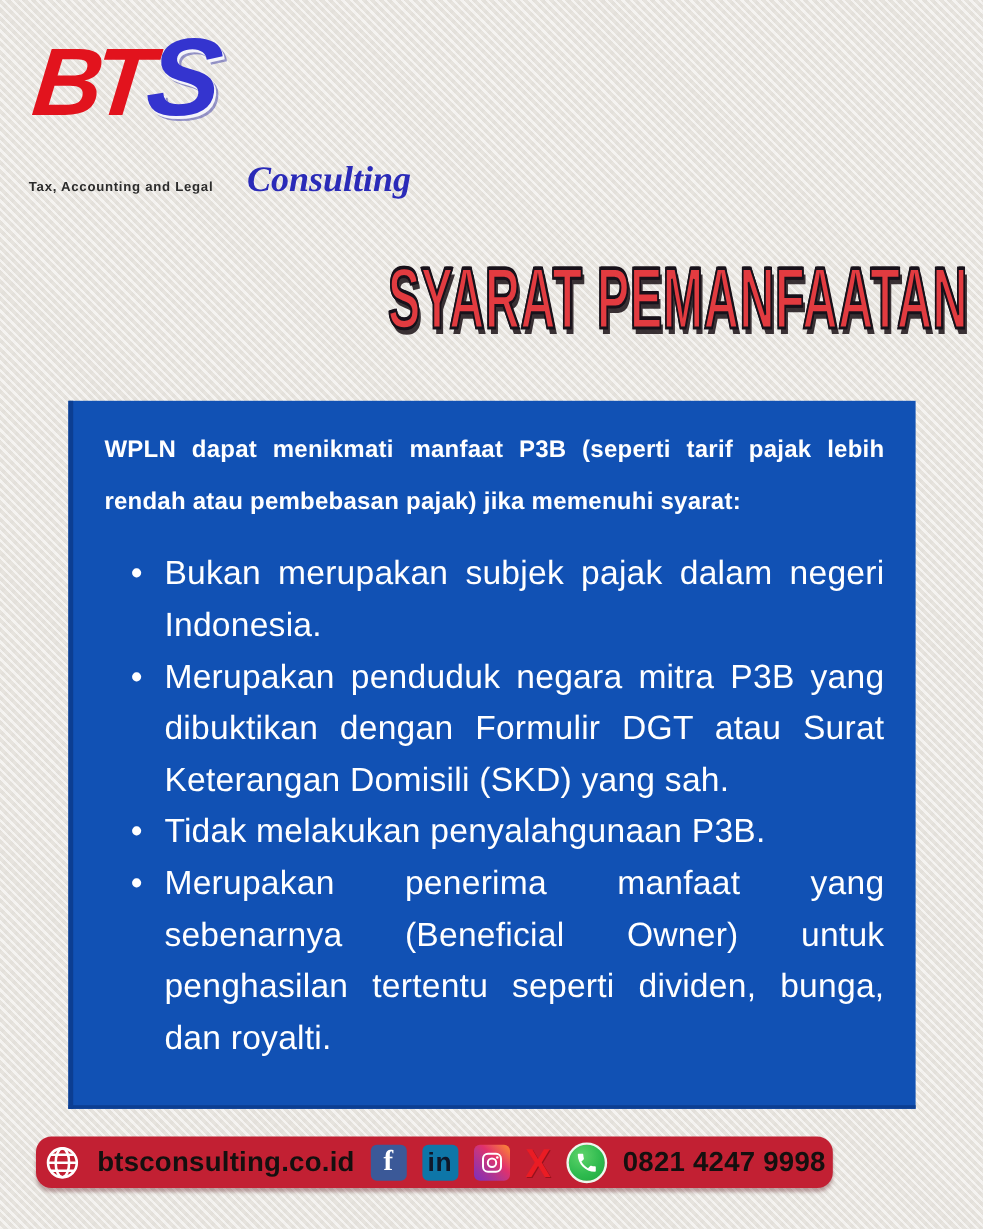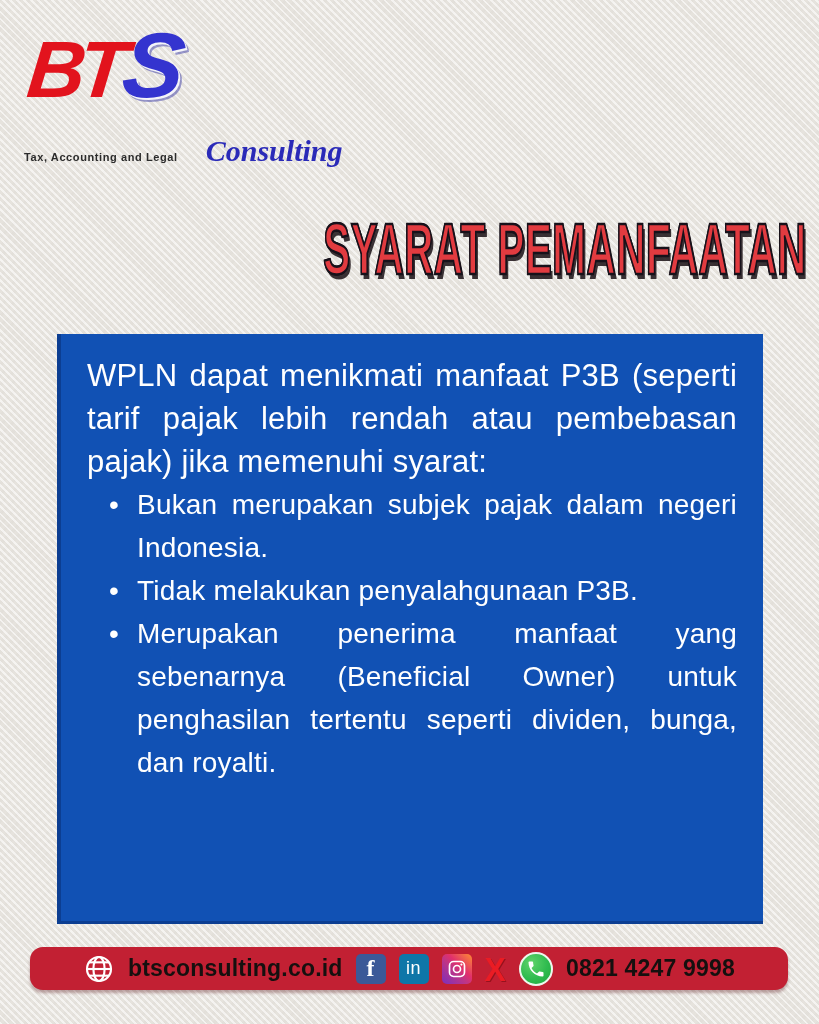--- a/index.html
+++ b/index.html
@@ -54,51 +54,52 @@
   
   .panel{
     position:absolute; left:57px; top:334px; width:706px; height:590px;
     background:#1151b4;
     border-left:4px solid #0c3e92;
     border-bottom:3px solid #0c3e92;
     padding:20px 26px 0 26px;
     color:#ffffff; overflow:hidden;
   }
   .panel p.intro{
-    font-size:31px; line-height:43px; text-align:justify; color:#fff;
+    font-size:20px; line-height:43px; text-align:justify; color:#fff;
     letter-spacing:0.2px;
+    font-weight:bold;
   }
-  .panel ul{ list-style:none; margin-top:0; margin-left:22px; }
+  .panel ul{ list-style:none; margin-top:16px; margin-left:22px; }
   .panel li{
     position:relative; padding-left:28px;
     font-size:28px; line-height:43px; text-align:justify; letter-spacing:0.2px;
   }
   .panel li::before{
     content:"\2022"; position:absolute; left:0; top:0; color:#fff; font-size:28px;
   }
 
   
   .footer{
-    position:absolute; left:30px; top:947px; width:758px; height:43px;
+    position:absolute; left:30px; top:947px; width:664px; height:43px;
     background:#c22033; border-radius:13px;
     display:flex; align-items:center; justify-content:center; gap:13px;
     padding:0 8px;
     box-shadow:0 3px 3px rgba(90,20,25,0.35);
   }
   .f-text{
     font-weight:900; font-size:23px; color:#15100f; letter-spacing:0.2px; white-space:nowrap;
   }
   .sq{
     width:30px; height:30px; border-radius:5px;
     display:flex; align-items:center; justify-content:center; flex:0 0 auto;
   }
   .fb{ background:#3b5998; }
   .fb span{ font-family:"Liberation Serif", serif; font-weight:700; font-size:24px; color:#fff; }
   .li{ background:#0e76a8; }
-  .li span{ font-weight:400; font-size:18px; color:#ffffff; letter-spacing:0.5px; }
+  .li span{ font-weight:700; font-size:22px; color:#0f172a; letter-spacing:0.5px; }
   .ig{ background:linear-gradient(45deg,#7b2fbd 0%,#c13584 45%,#e1306c 60%,#fd8d32 100%); }
   .x-glyph{
     font-weight:900; font-size:32px; line-height:30px; color:#ea1c24;
     transform:scaleY(1.05); flex:0 0 auto;
     text-shadow:1px 1px 0 rgba(120,10,15,0.6);
   }
   .wa{
     width:34px; height:34px; border-radius:50%; flex:0 0 auto;
     background:radial-gradient(circle at 35% 30%, #5fd36a 0%, #2fbb4f 55%, #1da83d 100%);
     border:2px solid #eef7ee;
@@ -122,20 +123,21 @@
   </div>
 
   <div class="title-wrap">
     <span class="title">SYARAT PEMANFAATAN P3B BAGI WPLN</span>
   </div>
 
   <div class="panel">
     <p class="intro">WPLN dapat menikmati manfaat P3B (seperti tarif pajak lebih rendah atau pembebasan pajak) jika memenuhi syarat:</p>
     <ul>
       <li>Bukan merupakan subjek pajak dalam negeri Indonesia.</li>
+      <li>Merupakan penduduk negara mitra P3B yang dibuktikan dengan Formulir DGT atau Surat Keterangan Domisili (SKD) yang sah.</li>
       <li>Tidak melakukan penyalahgunaan P3B.</li>
       <li>Merupakan penerima manfaat yang sebenarnya (Beneficial Owner) untuk penghasilan tertentu seperti dividen, bunga, dan royalti.</li>
     </ul>
   </div>
 
   <div class="footer">
     <span class="globe">
       <svg width="32" height="32" viewBox="0 0 24 24" fill="none" stroke="#ffffff" stroke-width="1.6">
         <circle cx="12" cy="12" r="9"></circle>
         <ellipse cx="12" cy="12" rx="4.2" ry="9"></ellipse>

